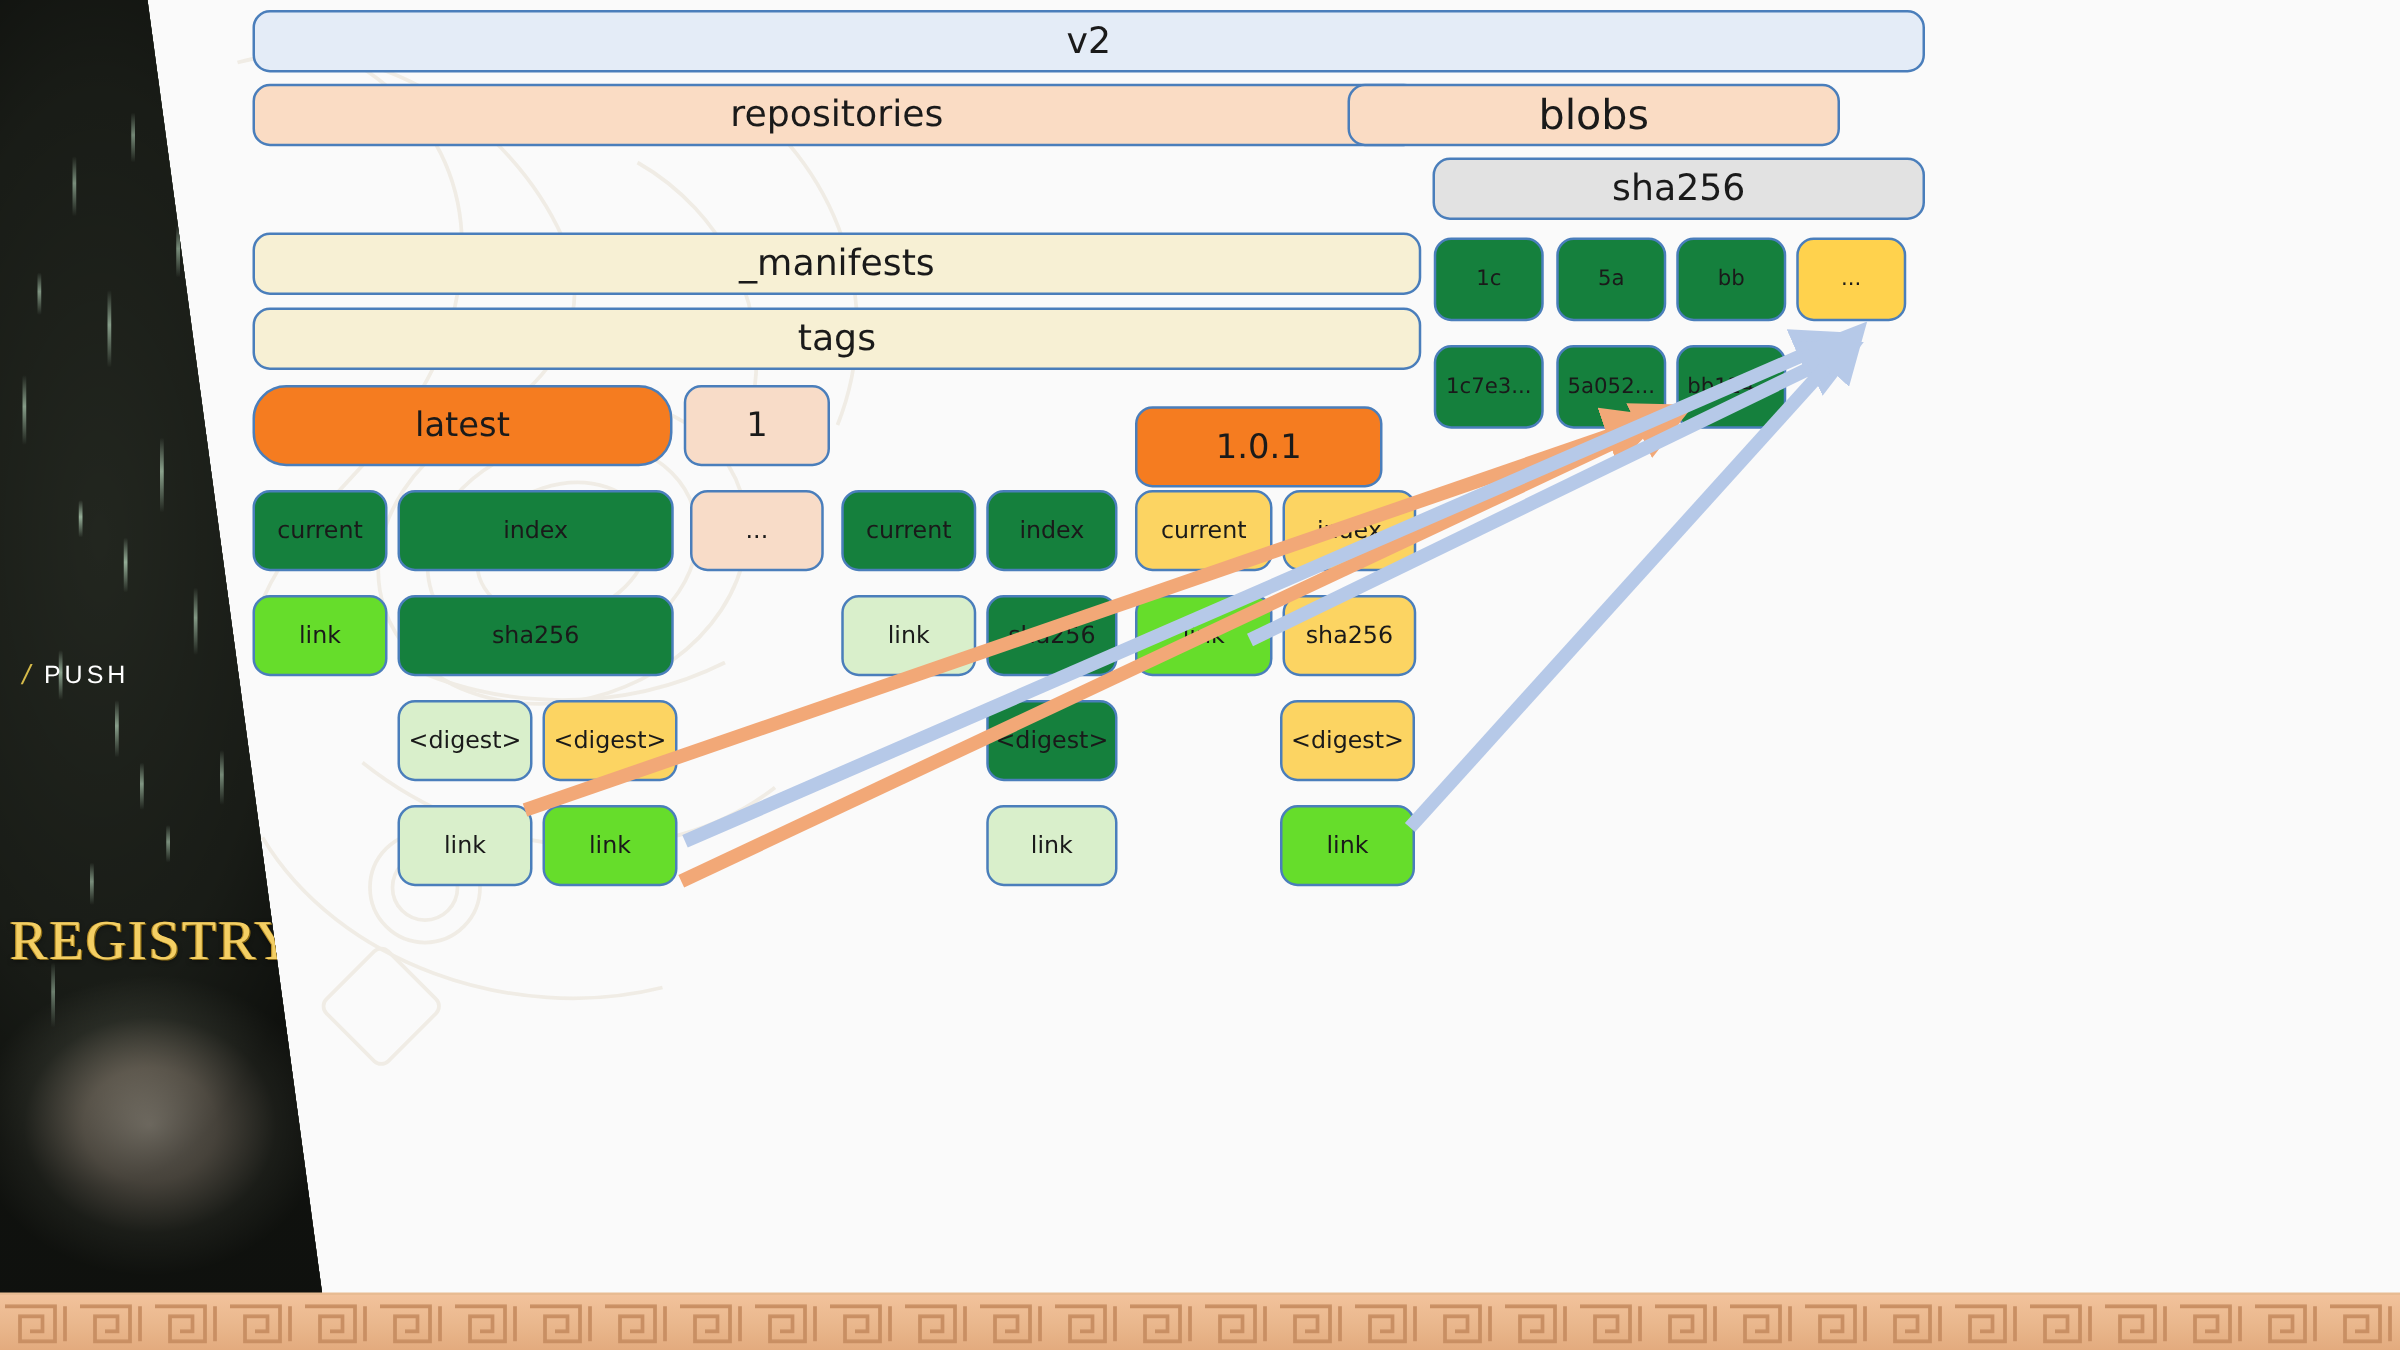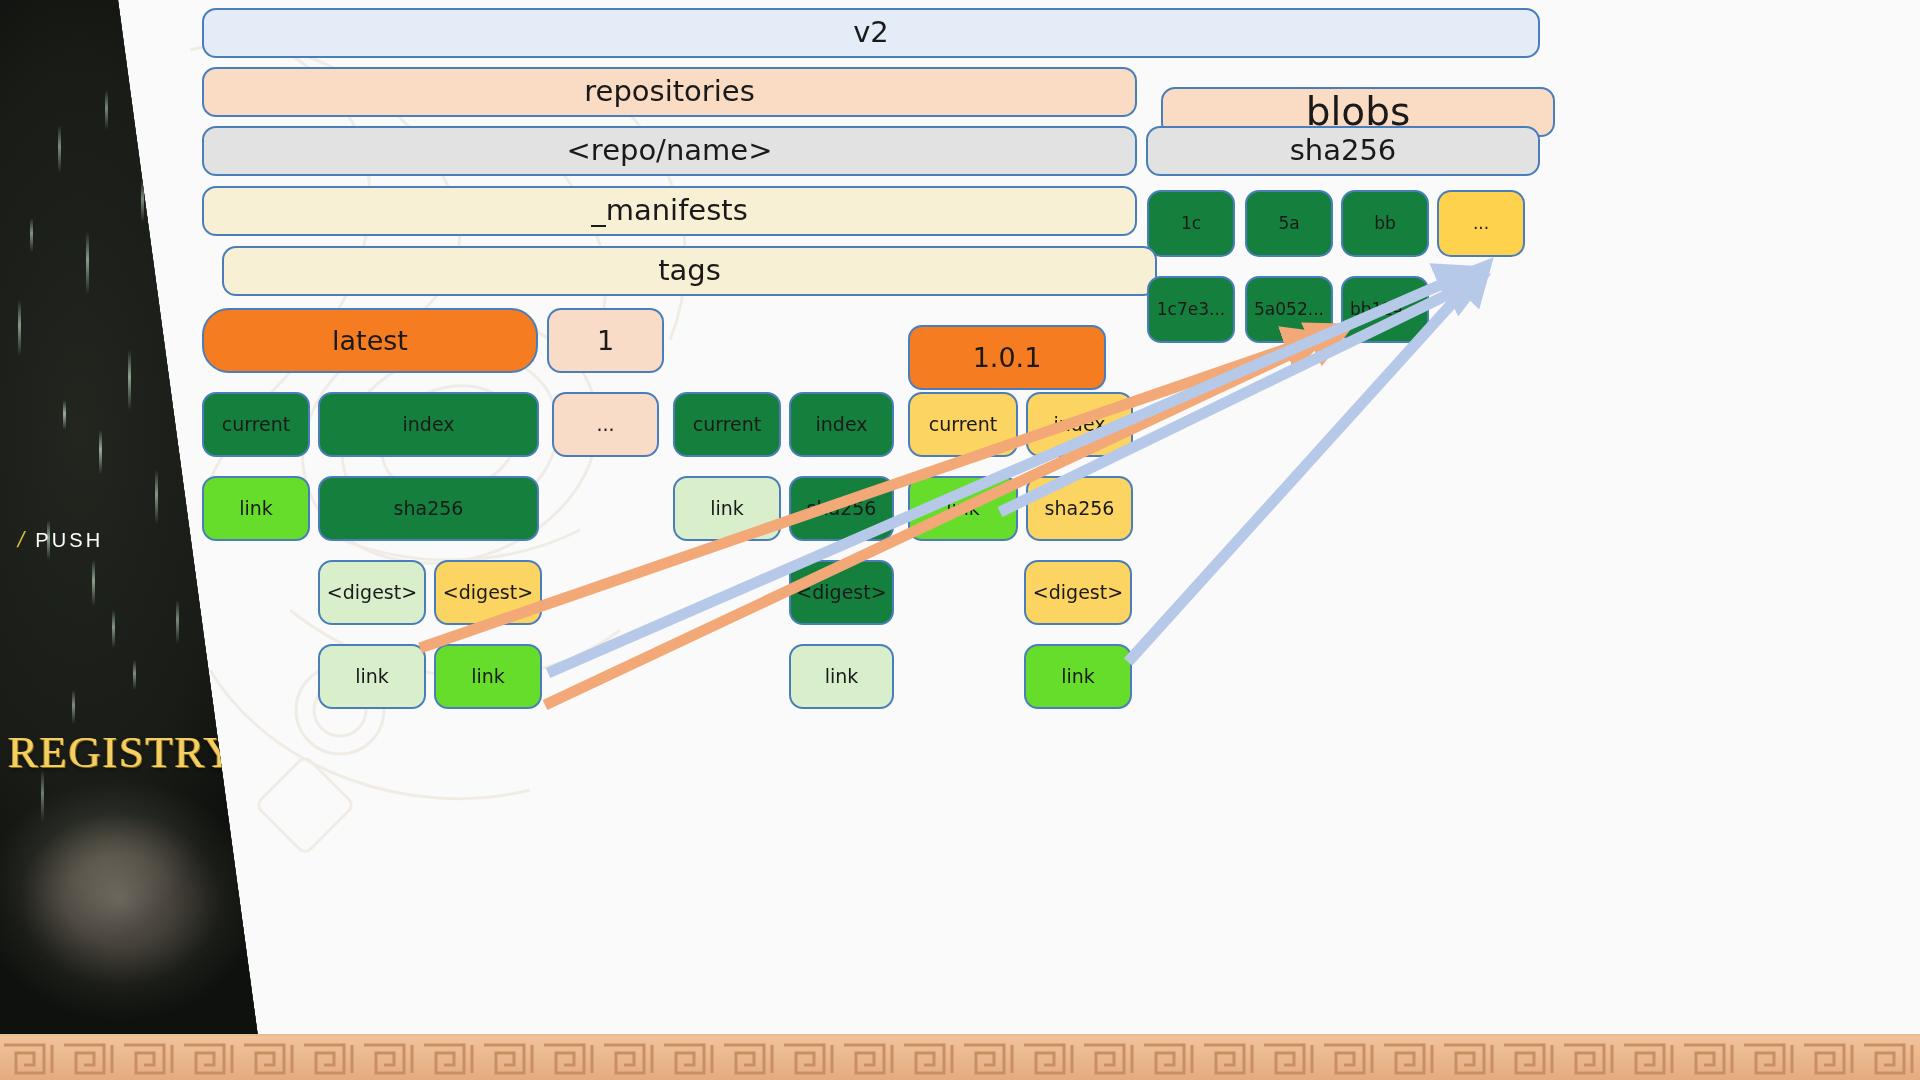--- a/index.html
+++ b/index.html
@@ -173,32 +173,31 @@
       <span id="push-text">PUSH</span>
     </div>
     <div id="registry-label">REGISTRY</div>
   </div>
 
   <div id="diagram">
 
     <div class="node c-blue" style="left:202px; top:8px; width:1338px; height:50px; font-size:29px;">v2</div>
 
     <div class="node c-peach" style="left:202px; top:67px; width:935px; height:50px; font-size:29px;">repositories</div>
-    <div class="node c-peach" style="left:1161px; top:67px; width:394px; height:50px; font-size:39px;margin-top:20px;">blobs</div>
-
-    <div class="node c-grey" style="left:202px; top:126px; width:935px; height:50px; font-size:29px;">&lt;repo/name&gt;</div>
+    <div class="node c-peach" style="left:1078px; top:67px; width:394px; height:50px; font-size:33px;">blobs</div>
+
     <div class="node c-grey" style="left:1146px; top:126px; width:394px; height:50px; font-size:29px;">sha256</div>
 
     <div class="node c-cream" style="left:202px; top:186px; width:935px; height:50px; font-size:29px;">_manifests</div>
     <div class="node c-cream2" style="left:1147px; top:190px; width:88px; height:67px; font-size:17px;">1c</div>
     <div class="node c-cream2" style="left:1245px; top:190px; width:88px; height:67px; font-size:17px;">5a</div>
     <div class="node c-cream2" style="left:1341px; top:190px; width:88px; height:67px; font-size:17px;">bb</div>
     <div class="node c-yellow" style="left:1437px; top:190px; width:88px; height:67px; font-size:17px;">...</div>
 
-    <div class="node c-cream" style="left:202px; top:246px; width:935px; height:50px; font-size:29px;margin-left:20px;">tags</div>
+    <div class="node c-cream" style="left:202px; top:246px; width:935px; height:50px; font-size:29px;">tags</div>
     <div class="node c-cream2" style="left:1147px; top:276px; width:88px; height:67px; font-size:17px;">1c7e3...</div>
     <div class="node c-cream2" style="left:1245px; top:276px; width:88px; height:67px; font-size:17px;">5a052...</div>
     <div class="node c-cream2" style="left:1341px; top:276px; width:88px; height:67px; font-size:17px;">bb124...</div>
 
     <div class="node c-orange" style="left:202px; top:308px; width:336px; height:65px; font-size:27px;border-radius:27px;">latest</div>
     <div class="node c-lpeach" style="left:547px; top:308px; width:117px; height:65px; font-size:27px;">1</div>
     <div class="node c-orange" style="left:908px; top:308px; width:198px; height:65px; font-size:27px;margin-top:17px;">1.0.1</div>
 
     <div class="node c-cream2" style="left:202px; top:392px; width:108px; height:65px; font-size:19px;">current</div>
     <div class="node c-cream2" style="left:318px; top:392px; width:221px; height:65px; font-size:19px;">index</div>

